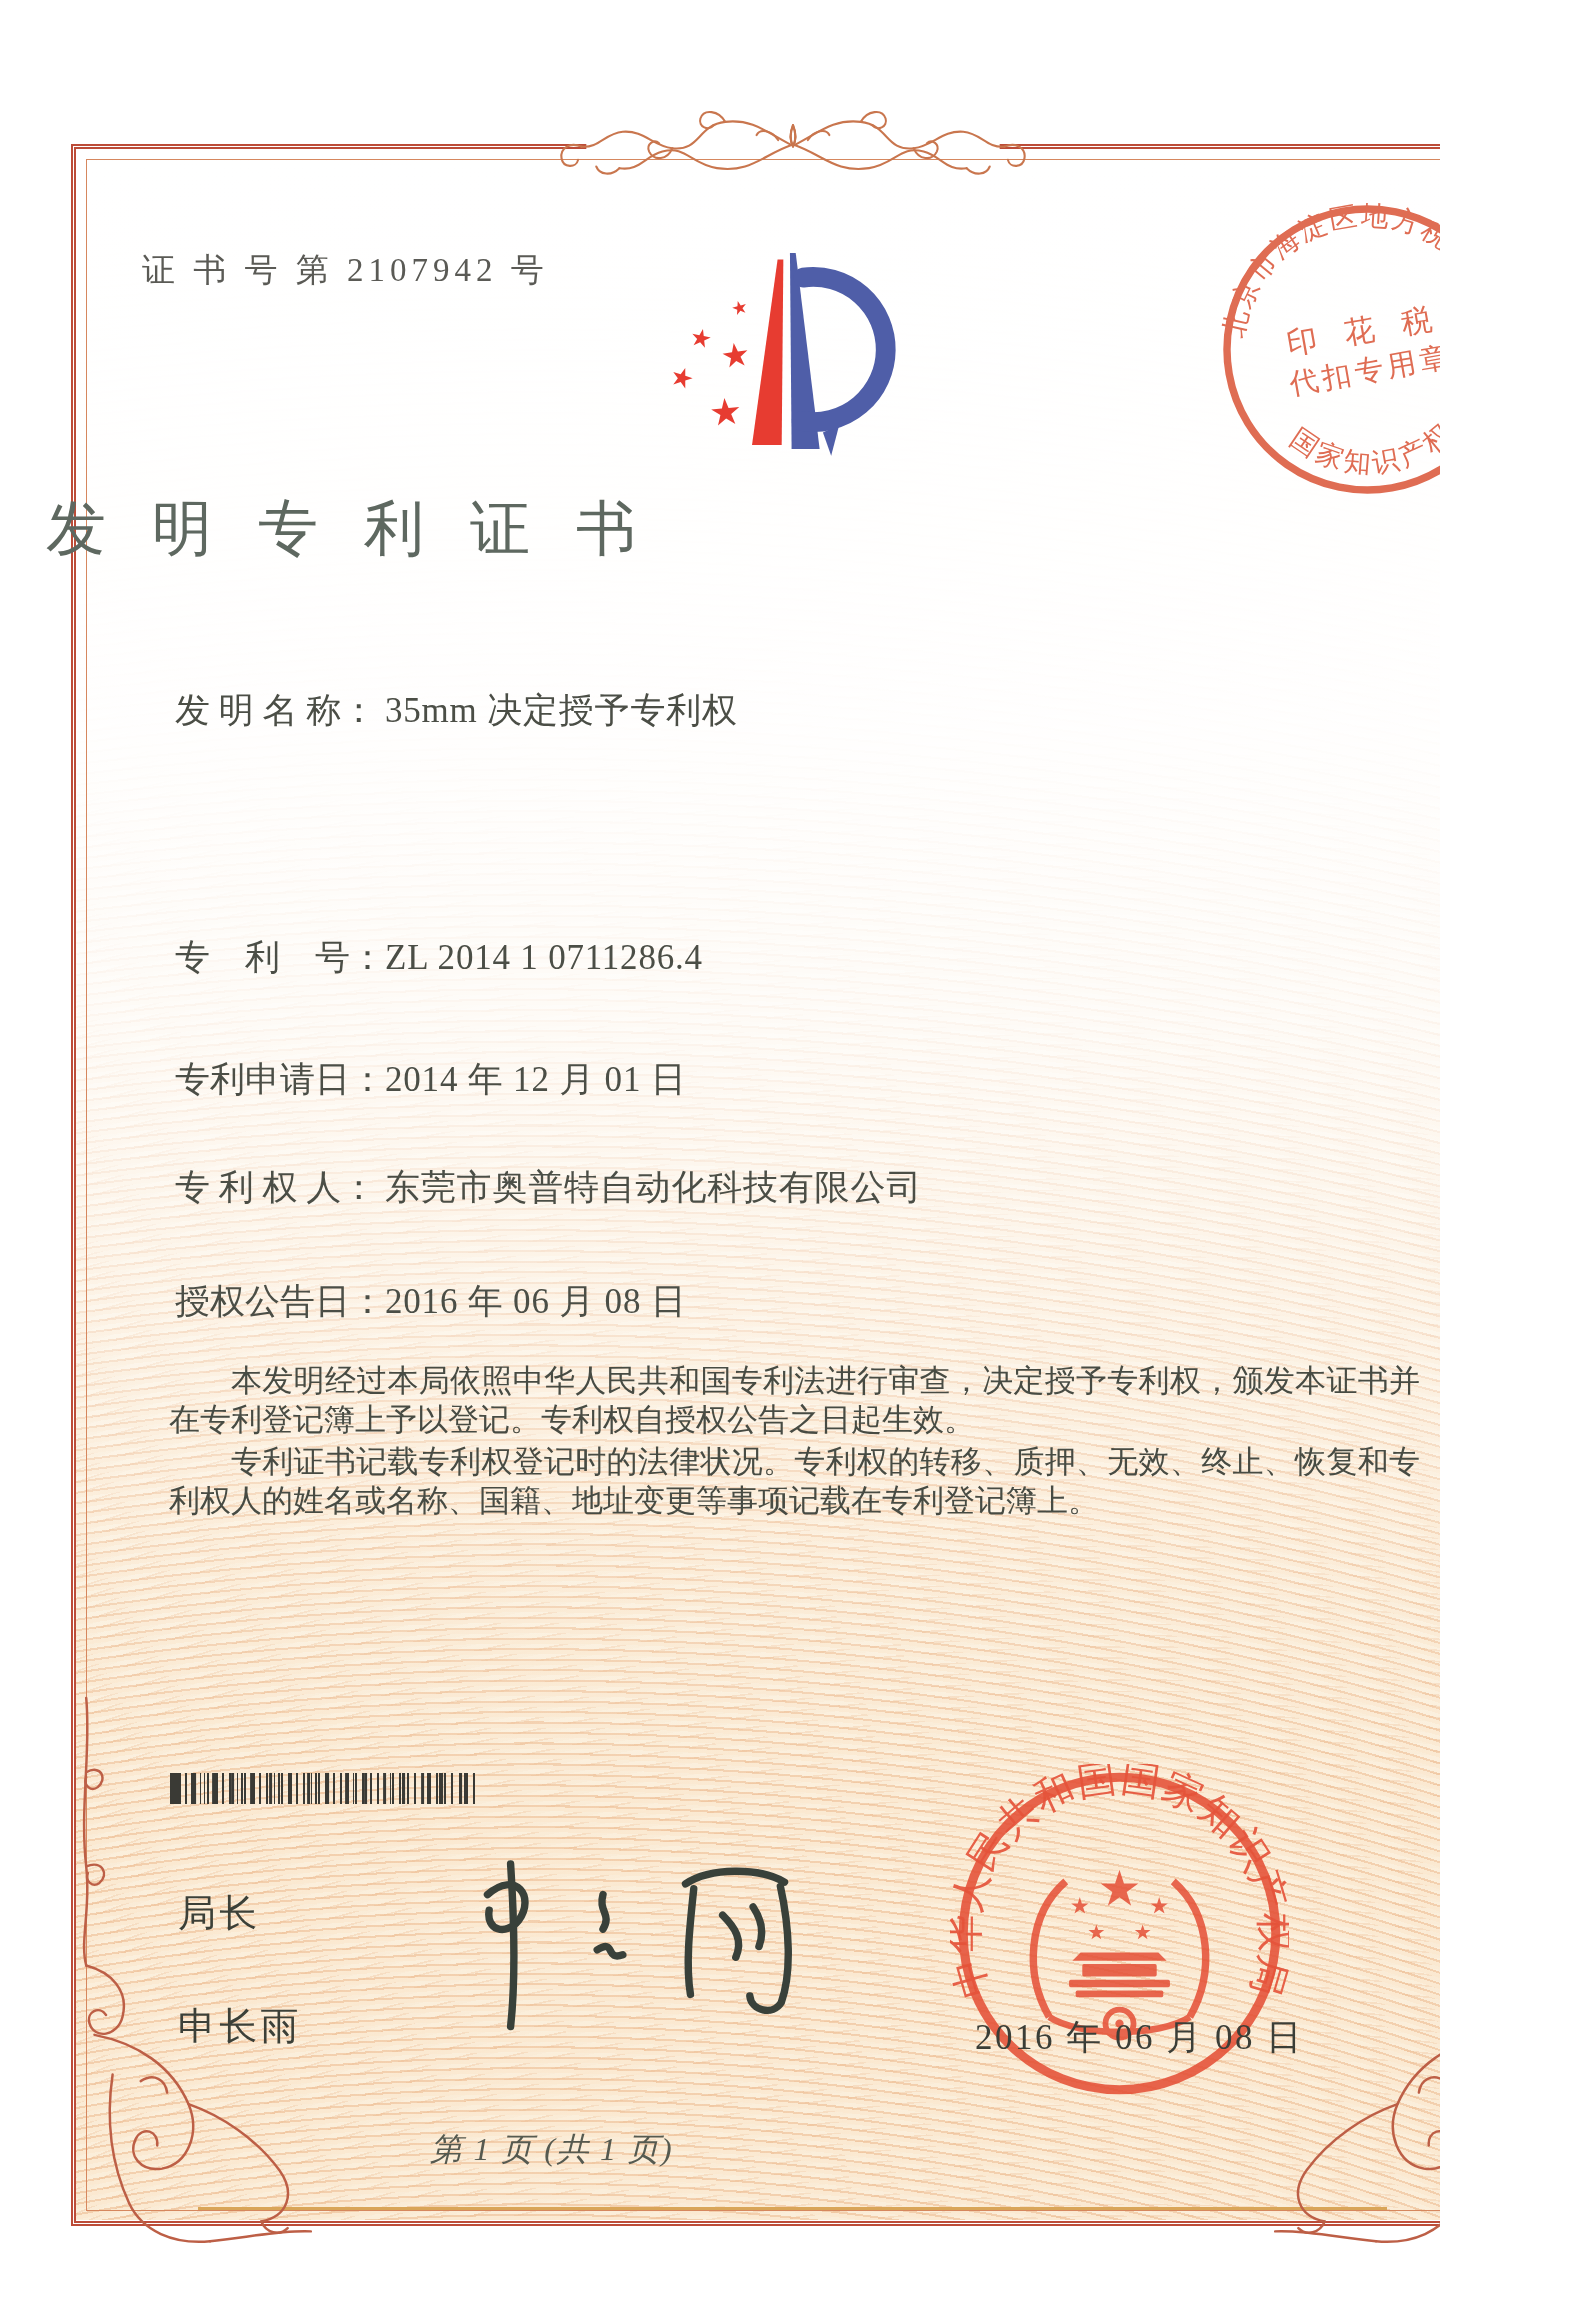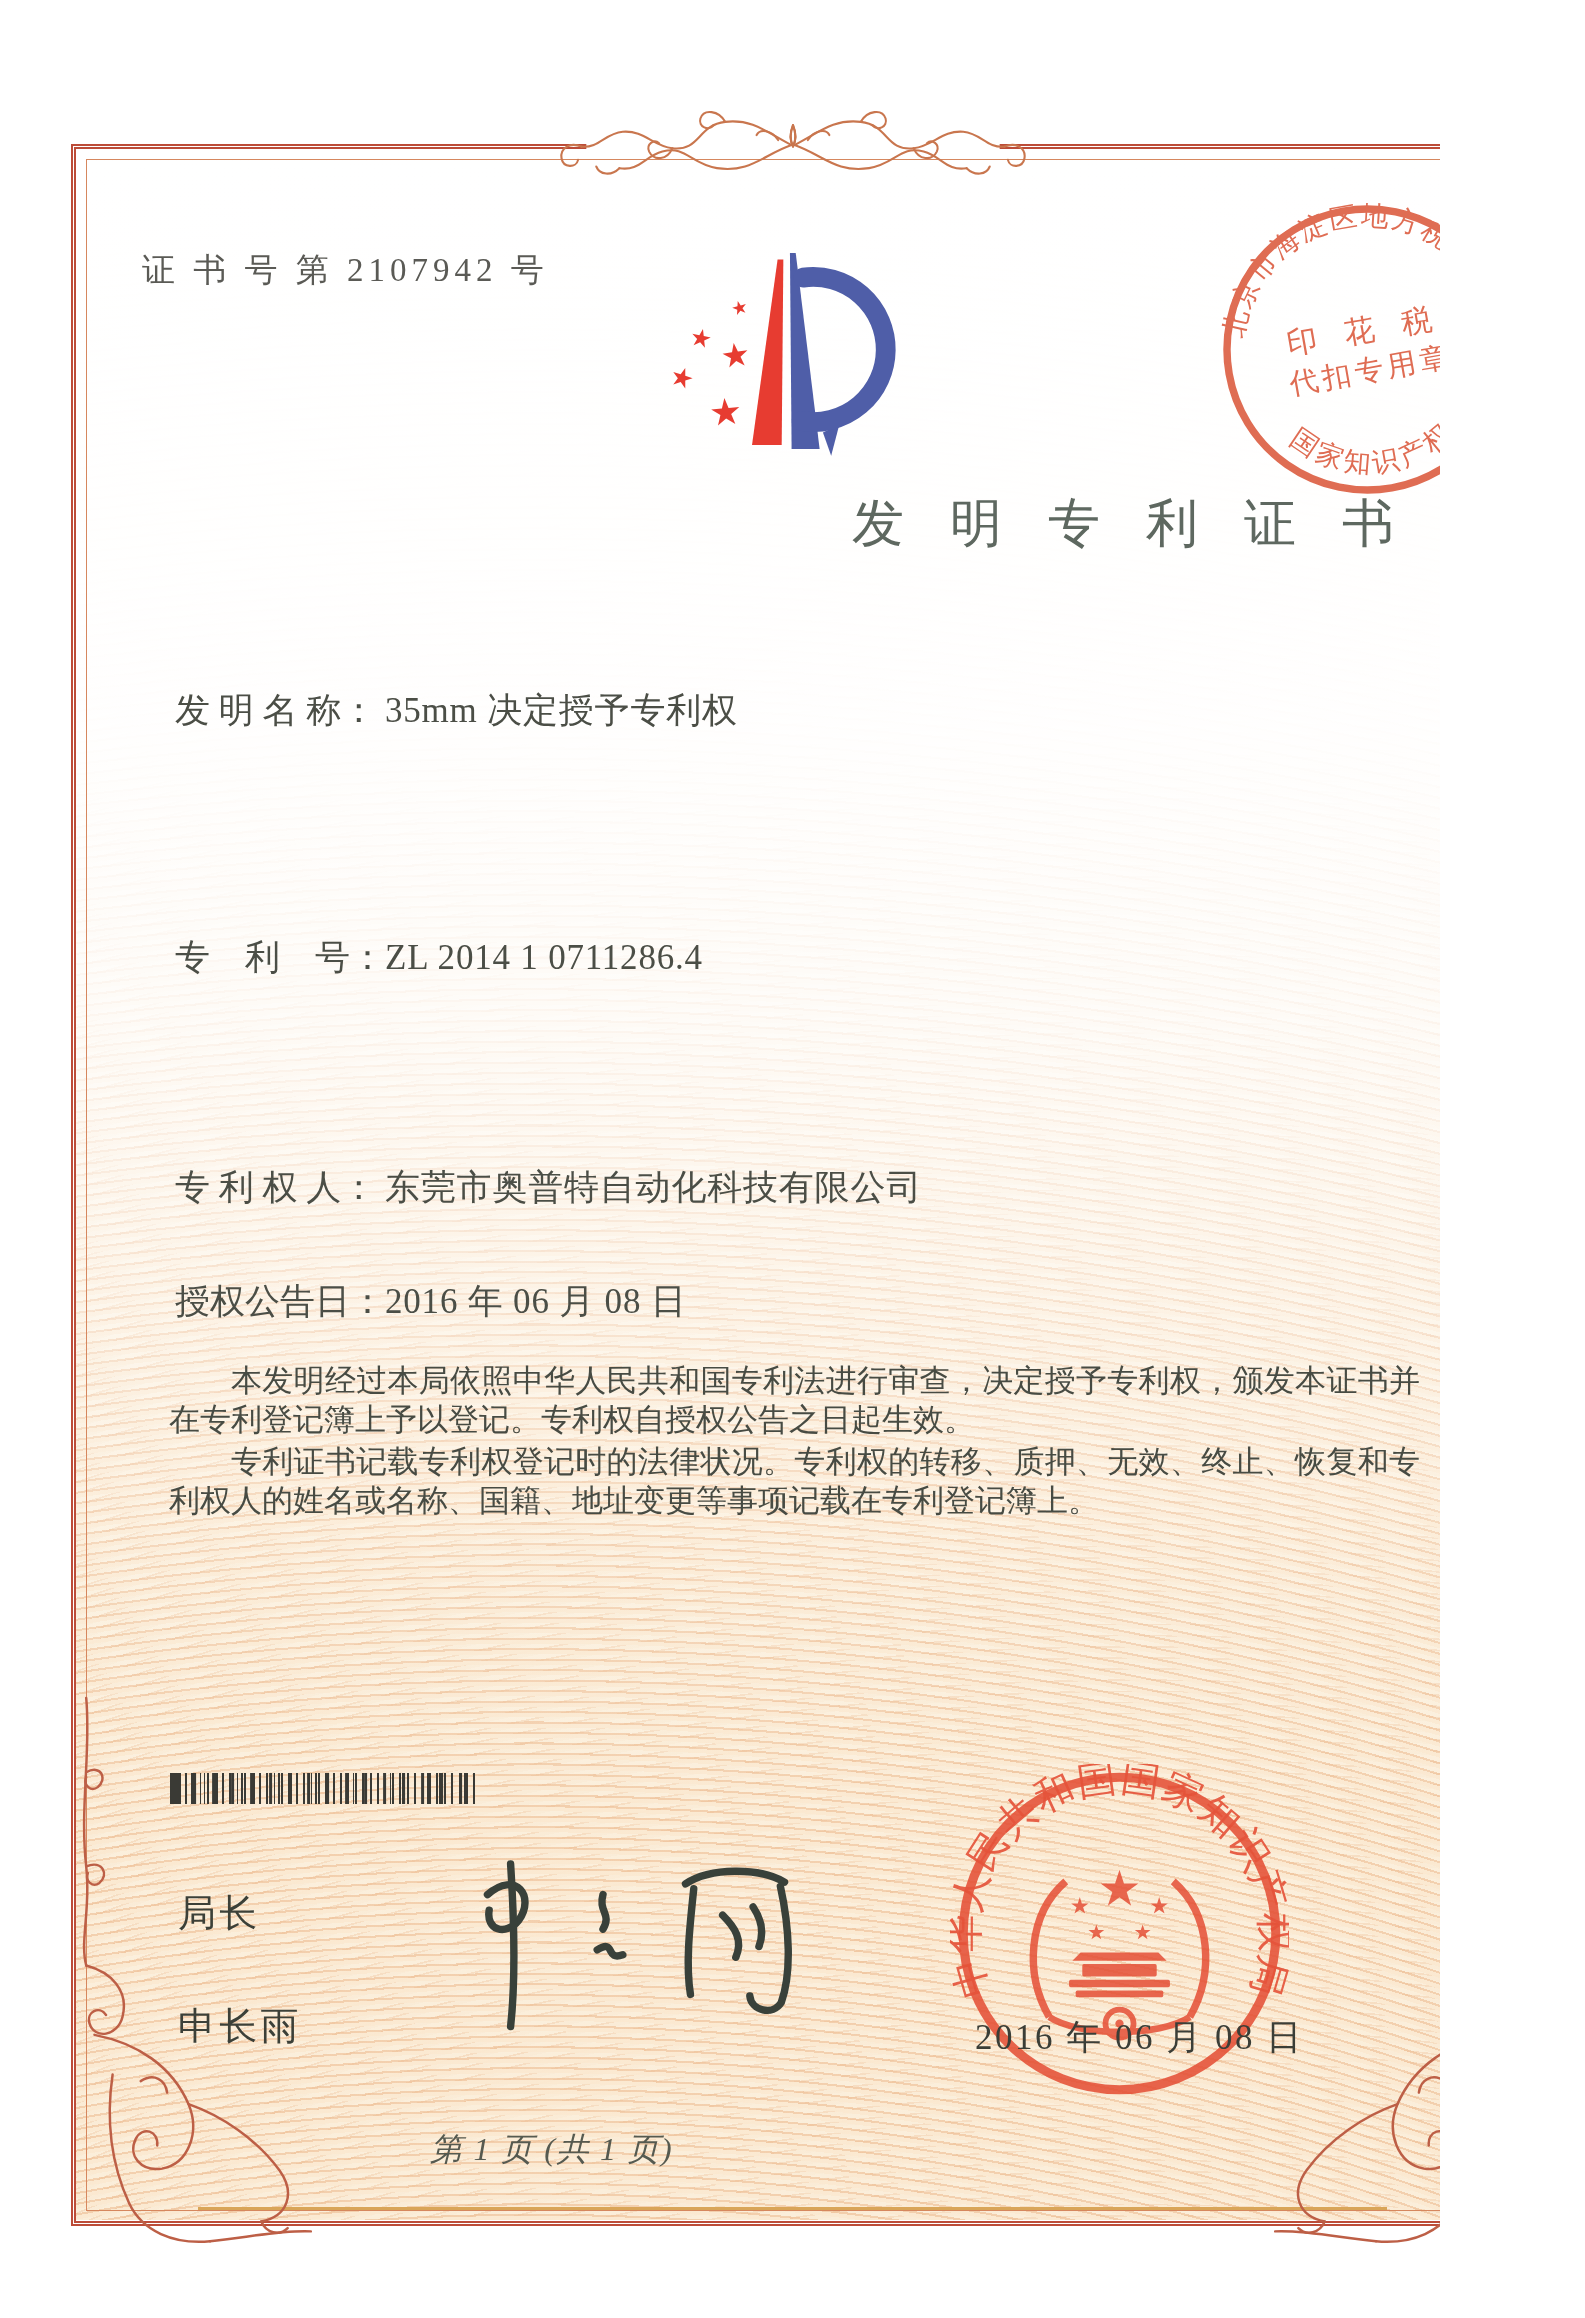--- a/index.html
+++ b/index.html
@@ -13,21 +13,21 @@
       repeating-radial-gradient(140% 95% at 32% 215%,rgba(236,183,138,.55) 0 2.1px,rgba(255,248,236,0) 2.1px 6.6px,rgba(251,233,209,.95) 6.6px 10.7px),
       repeating-radial-gradient(150% 100% at 74% 208%,rgba(236,183,138,.3) 0 1.7px,rgba(255,248,236,0) 1.7px 7.4px,rgba(250,234,212,.6) 7.4px 11.6px),
       linear-gradient(#fdf3e3,#fbeeda);}
   .frame-outer{position:absolute;left:71px;top:144px;width:1444px;height:2082px;box-sizing:border-box;
                border:5.8px double #bc4c38;z-index:2;}
   .frame-inner{position:absolute;left:86px;top:159px;width:1414px;height:2052px;box-sizing:border-box;
                border:1.7px solid #d6875e;z-index:2;}
   .gold-line{position:absolute;left:198px;top:2207px;width:1189px;height:2.5px;background:#d9a558;z-index:3;}
   .cert-no{position:absolute;left:142px;top:248px;font-size:33px;letter-spacing:5px;color:#5a5a55;z-index:4;}
   .logo{position:absolute;left:661px;top:243px;width:248px;height:216px;z-index:4;}
-  .title{position:absolute;left:16px;right:0;top:489px;text-align:right;font-size:52px;color:#5e6860;
+  .title{position:absolute;left:0;right:0;top:489px;text-align:left;font-size:60px;color:#5e6860;
          letter-spacing:46px;text-indent:46px;z-index:4;}
   .field{position:absolute;left:175px;font-size:35px;color:#4b4e46;z-index:4;white-space:nowrap;}
   .flabel{display:inline-block;min-width:210px;}
   .fvalue{letter-spacing:0.8px;}
   .body-text{position:absolute;left:169px;top:1361px;width:1251px;font-size:31px;line-height:39px;
              color:#474b43;text-align:justify;z-index:4;}
   .body-text p{margin:0 0 3.3px 0;text-indent:2em;}
   .barcode{position:absolute;left:170px;top:1773px;width:307px;height:31px;z-index:4;
     background-image:
       repeating-linear-gradient(90deg,#3a3a35 0 1.7px,rgba(0,0,0,0) 1.7px 7.4px),
@@ -121,20 +121,23 @@
   </svg>
 
   <div class="title">发明专利证书</div>
 
   <div class="field" style="top:687px">
     <span class="flabel">发 明 名 称：</span><span class="fvalue">35mm 决定授予专利权</span>
   </div>
   <div class="field" style="top:934px">
     <span class="flabel">专　利　号：</span><span class="fvalue">ZL 2014 1 0711286.4</span>
   </div>
+  <div class="field" style="top:1056px">
+    <span class="flabel">专利申请日：</span><span class="fvalue">2014 年 12 月 01 日</span>
+  </div>
   <div class="field" style="top:1164px">
     <span class="flabel">专 利 权 人：</span><span class="fvalue">东莞市奥普特自动化科技有限公司</span>
   </div>
   <div class="field" style="top:1278px">
     <span class="flabel">授权公告日：</span><span class="fvalue">2016 年 06 月 08 日</span>
   </div>
 
   <div class="body-text">
     <p>本发明经过本局依照中华人民共和国专利法进行审查，决定授予专利权，颁发本证书并在专利登记簿上予以登记。专利权自授权公告之日起生效。</p>
     <p>专利证书记载专利权登记时的法律状况。专利权的转移、质押、无效、终止、恢复和专利权人的姓名或名称、国籍、地址变更等事项记载在专利登记簿上。</p>

